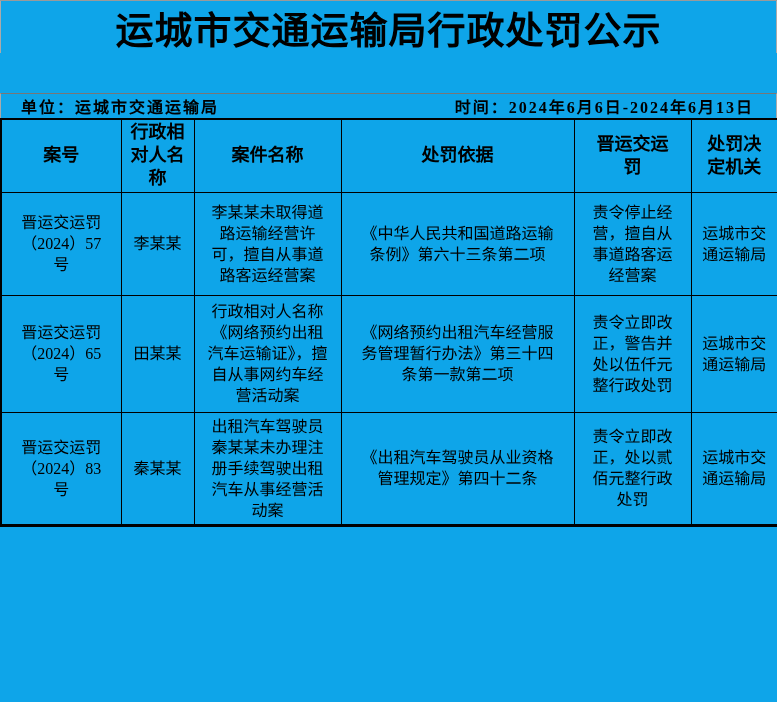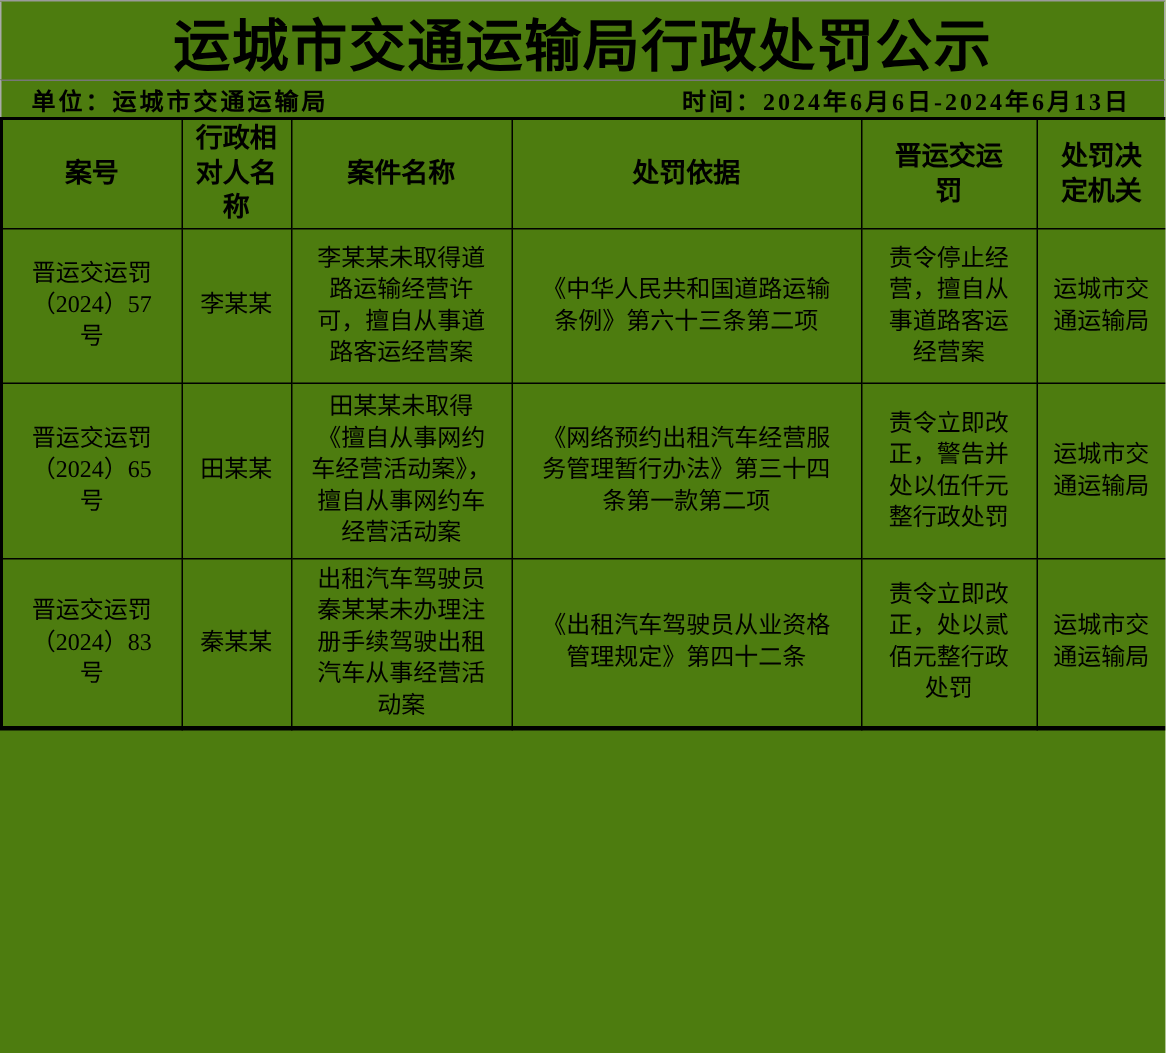--- a/index.html
+++ b/index.html
@@ -5,21 +5,21 @@
   * { margin: 0; padding: 0; box-sizing: border-box; }
   html, body { background: #ffffff; }
   body {
     font-family: "Liberation Serif", "DejaVu Serif", serif;
     color: #000000;
     width: 777px;
   }
   .page {
     width: 777px;
     height: 702px;
-    background: #4d7c0f;
+    background: #0ea5e9;
     border-top: 1px solid #9a9a9a;
     overflow: hidden;
   }
   .title-section {
     height: 52px;
     border-left: 1px solid #aaaaaa;
     border-right: 1px solid #aaaaaa;
     display: flex;
     align-items: center;
     justify-content: center;
@@ -34,20 +34,21 @@
     height: 25px;
     border-top: 1px solid #777777;
     border-left: 1px solid #aaaaaa;
     border-right: 1px solid #aaaaaa;
     display: flex;
     align-items: center;
     justify-content: space-between;
     padding: 0 22px 0 20px;
     font-size: 16px;
     font-weight: bold;
+    margin-top: 40px;
   }
   .meta-left, .meta-right { letter-spacing: 2px; white-space: nowrap; }
   table.penalty-table {
     width: 777px;
     border-collapse: collapse;
     table-layout: fixed;
     border: 2px solid #000000;
     border-bottom-width: 3px;
   }
   .penalty-table th, .penalty-table td {
@@ -118,21 +119,21 @@
         <td>晋运交运罚（2024）57号</td>
         <td>李某某</td>
         <td>李某某未取得道路运输经营许可，擅自从事道路客运经营案</td>
         <td>《中华人民共和国道路运输条例》第六十三条第二项</td>
         <td>责令停止经营，擅自从事道路客运经营案</td>
         <td>运城市交通运输局</td>
       </tr>
       <tr class="row-h117">
         <td>晋运交运罚（2024）65号</td>
         <td>田某某</td>
-        <td>田某某未取得《擅自从事网约车经营活动案》，擅自从事网约车经营活动案</td>
+        <td>行政相对人名称《网络预约出租汽车运输证》，擅自从事网约车经营活动案</td>
         <td>《网络预约出租汽车经营服务管理暂行办法》第三十四条第一款第二项</td>
         <td>责令立即改正，警告并处以伍仟元整行政处罚</td>
         <td>运城市交通运输局</td>
       </tr>
       <tr class="row-h113">
         <td>晋运交运罚（2024）83号</td>
         <td>秦某某</td>
         <td>出租汽车驾驶员秦某某未办理注册手续驾驶出租汽车从事经营活动案</td>
         <td>《出租汽车驾驶员从业资格管理规定》第四十二条</td>
         <td>责令立即改正，处以贰佰元整行政处罚</td>

